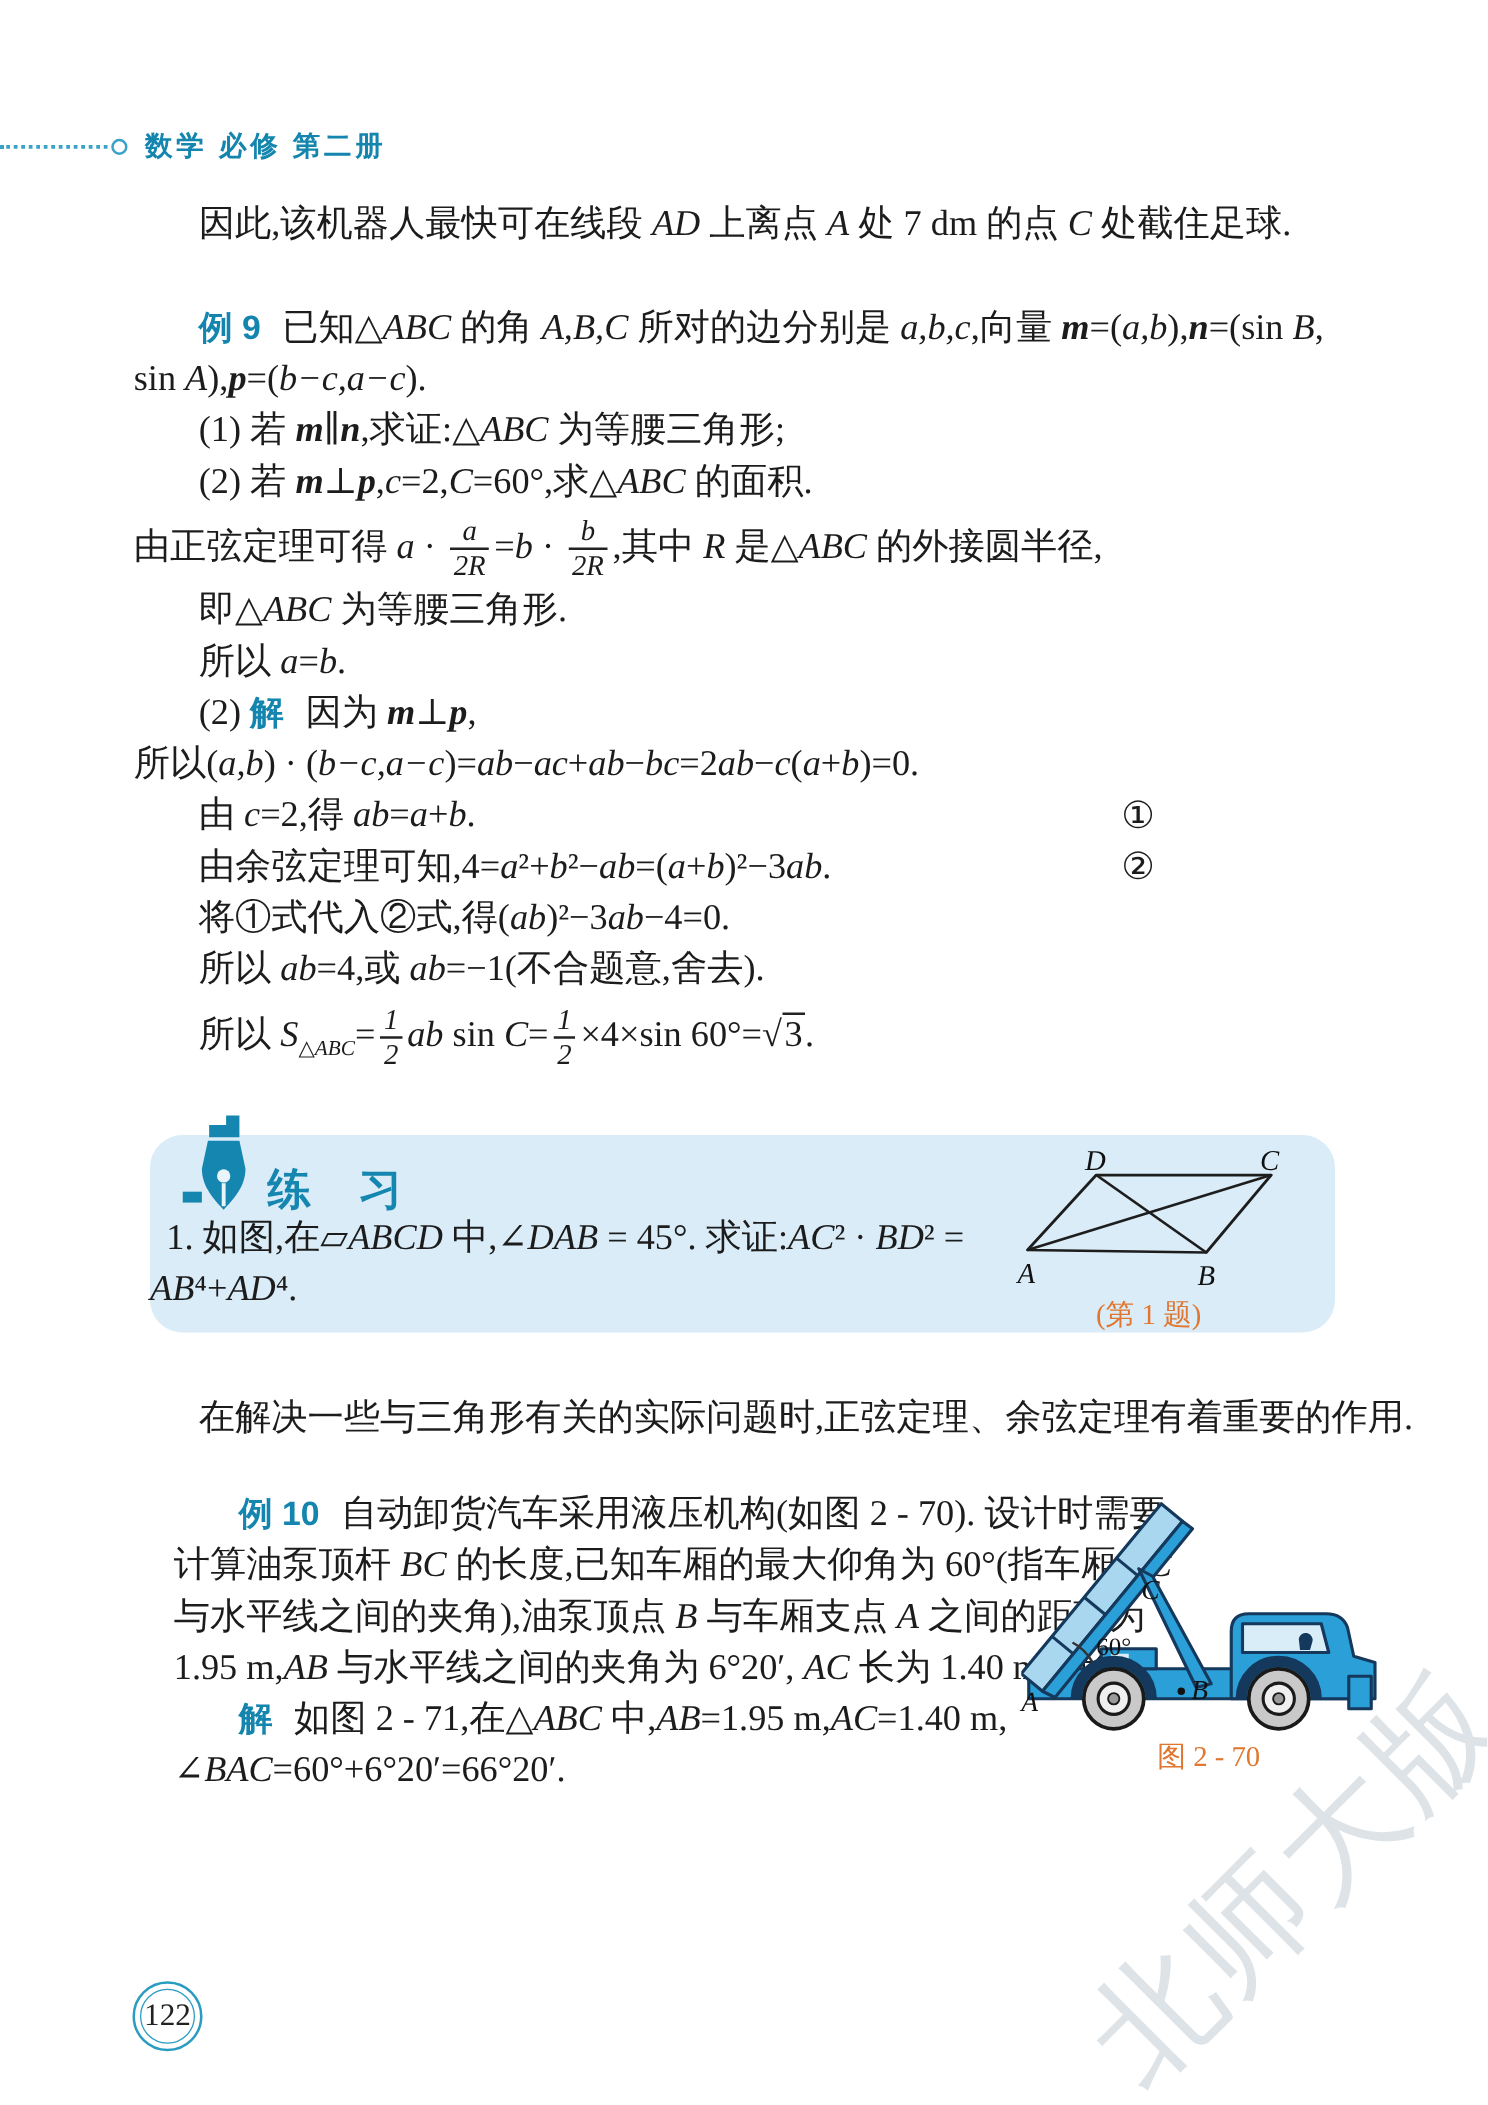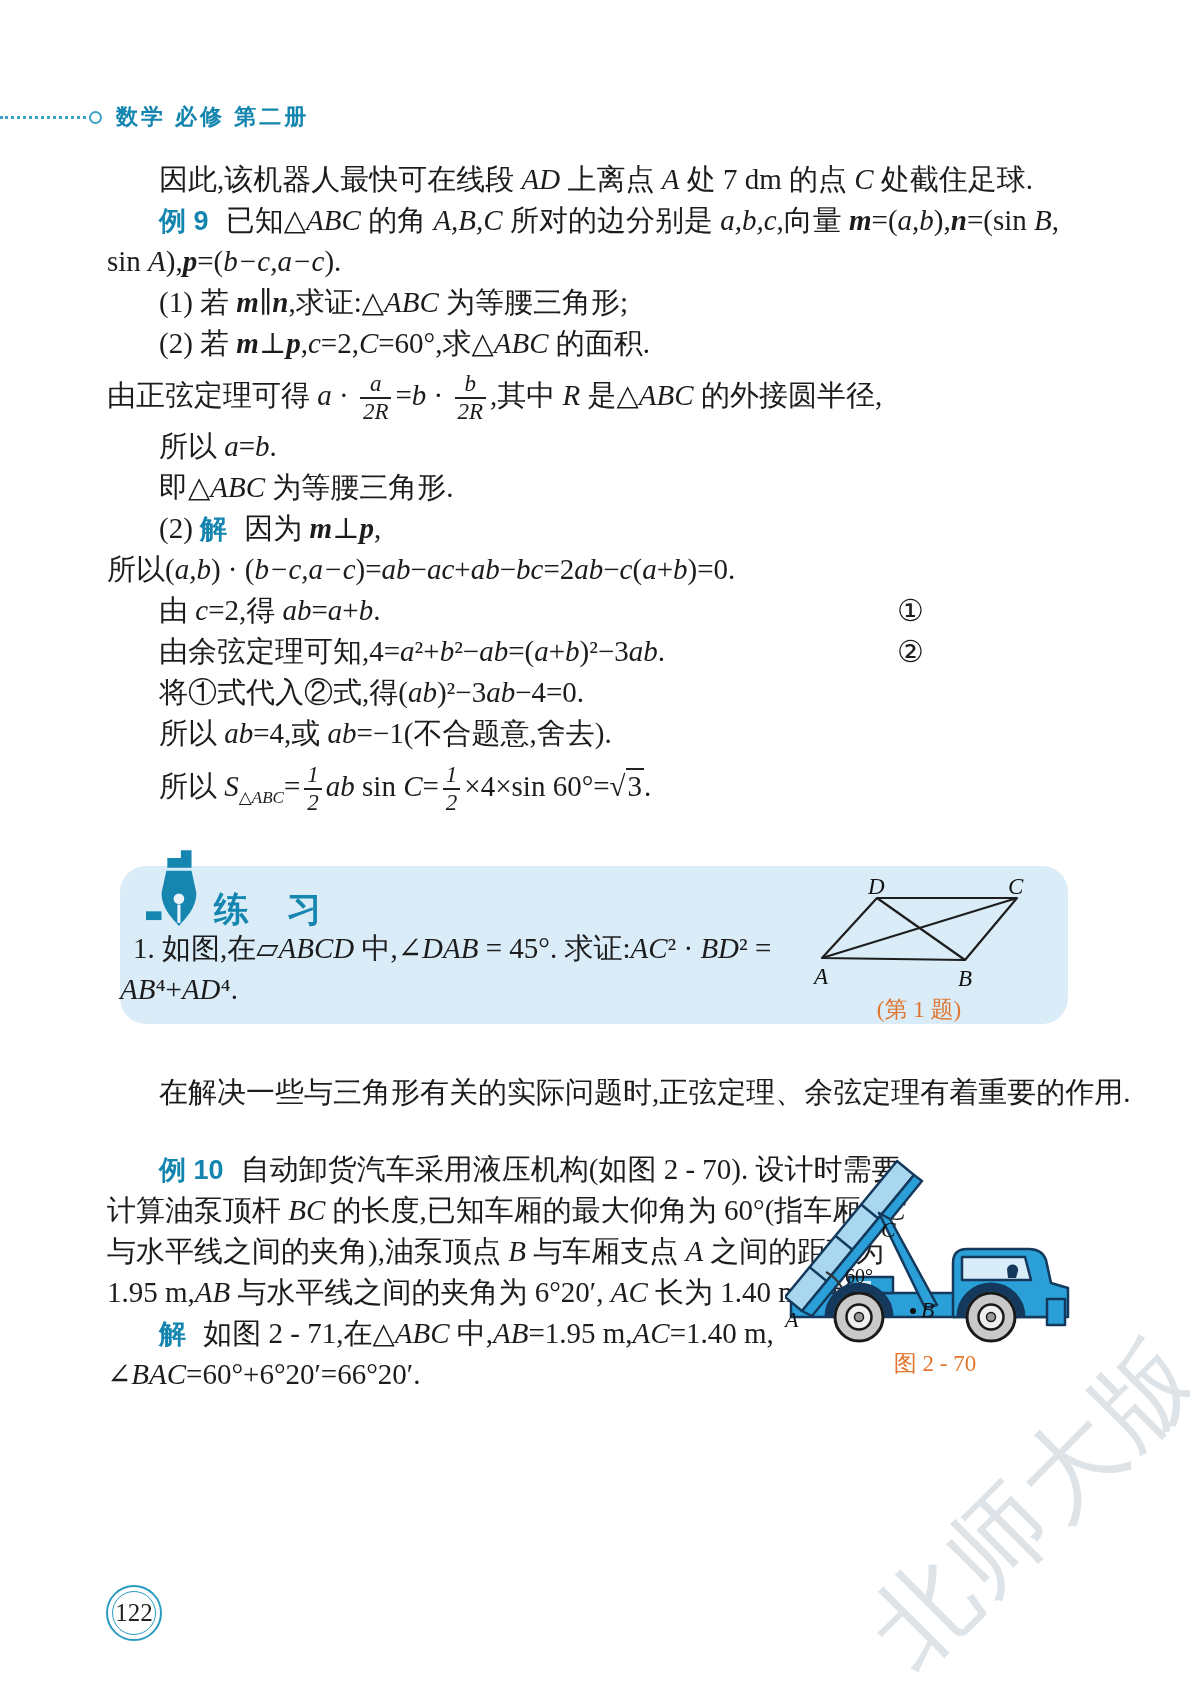--- a/index.html
+++ b/index.html
@@ -21,36 +21,36 @@
   .vb{font-style:italic;font-weight:bold;}
   .lb{color:#1485ae;font-weight:bold;font-size:27px;margin-right:10px;
       font-family:"Liberation Sans","DejaVu Sans",sans-serif;}
   .sub{font-size:17px;font-style:italic;vertical-align:-7px;letter-spacing:0;}
   .frac{display:inline-flex;flex-direction:column;align-items:center;vertical-align:middle;
         font-size:23px;line-height:1.15;font-style:italic;margin:0 4px;}
   .frac .den{border-top:2px solid #222;padding:0 3px;}
   .frac .num{padding:0 3px;}
   .sqrt .rad{border-top:2.5px solid #222;padding:0 2px;}
   .circ{position:absolute;left:790px;top:0;font-size:30px;font-style:normal;}
-  .ex9{}
+  .ex9{margin-top:42px;}
   
   .exbox{position:relative;margin-top:48px;margin-left:13px;width:948px;height:158px;
          background:#daecf8;border-radius:26px;}
   .pen{position:absolute;left:26px;top:-16px;width:62px;height:82px;}
   .extitle{position:absolute;left:94px;top:20px;color:#1586af;font-weight:bold;font-size:35px;
            letter-spacing:14px;font-family:"Liberation Sans","DejaVu Sans",sans-serif;}
   .exlines{position:absolute;left:0;top:62px;width:700px;}
   .exlines .line.exind{padding-left:13px;}
   .pgram{position:absolute;left:688px;top:22px;width:222px;height:92px;}
   .plabel{position:absolute;font-style:italic;font-size:23px;color:#111;}
   .pcaption{position:absolute;left:688px;top:128px;width:222px;text-align:center;
             color:#e0762f;font-size:23px;}
   .bridge{margin-top:48px;}
   
-  .ex10{position:relative;margin-top:36px;}
+  .ex10{position:relative;margin-top:36px;margin-left:32px;}
   .truckfig{position:absolute;left:678px;top:10px;width:300px;}
   .truck{display:block;width:300px;height:185px;}
   .tlabel{position:absolute;font-style:italic;font-size:22px;color:#111;}
   .tangle{position:absolute;font-style:normal;font-size:20px;color:#111;}
   .tcaption{margin-top:4px;width:300px;text-align:center;color:#e0762f;font-size:23px;}
   
   .pagenum{position:absolute;left:106px;top:1585px;width:52px;height:52px;border:2px solid #2a9cc0;
            border-radius:50%;display:flex;align-items:center;justify-content:center;z-index:2;}
   .pn-inner{width:42px;height:42px;border:1.5px solid #2a9cc0;border-radius:50%;display:flex;
             align-items:center;justify-content:center;font-size:25px;color:#222;}
@@ -77,22 +77,22 @@
     <div>
         <p class="line ind"><span>因此,该机器人最快可在线段 </span><span class="mi">AD</span><span> 上离点 </span><span class="mi">A</span><span> 处 7 dm 的点 </span><span class="mi">C</span><span> 处截住足球.</span></p>
       </div>
 
     <div class="ex9">
         <p class="line ind"><span class="lb">例 9</span><span> 已知△</span><span class="mi">ABC</span><span> 的角 </span><span class="mi">A,B,C</span><span> 所对的边分别是 </span><span class="mi">a,b,c</span><span>,向量 </span><span class="vb">m</span><span>=(</span><span class="mi">a,b</span><span>),</span><span class="vb">n</span><span>=(sin </span><span class="mi">B</span><span>,</span></p>
         <p class="line "><span>sin </span><span class="mi">A</span><span>),</span><span class="vb">p</span><span>=(</span><span class="mi">b−c,a−c</span><span>).</span></p>
         <p class="line ind"><span>(1) 若 </span><span class="vb">m</span><span>∥</span><span class="vb">n</span><span>,求证:△</span><span class="mi">ABC</span><span> 为等腰三角形;</span></p>
         <p class="line ind"><span>(2) 若 </span><span class="vb">m</span><span>⊥</span><span class="vb">p</span><span>,</span><span class="mi">c</span><span>=2,</span><span class="mi">C</span><span>=60°,求△</span><span class="mi">ABC</span><span> 的面积.</span></p>
         <p class="line tall"><span>由正弦定理可得 </span><span class="mi">a</span><span> · </span><span class="frac"><span class="num">a</span><span class="den">2R</span></span><span>=</span><span class="mi">b</span><span> · </span><span class="frac"><span class="num">b</span><span class="den">2R</span></span><span>,其中 </span><span class="mi">R</span><span> 是△</span><span class="mi">ABC</span><span> 的外接圆半径,</span></p>
+        <p class="line ind"><span>即△</span><span class="mi">ABC</span><span> 为等腰三角形.</span></p>
         <p class="line ind"><span>所以 </span><span class="mi">a</span><span>=</span><span class="mi">b</span><span>.</span></p>
-        <p class="line ind"><span>即△</span><span class="mi">ABC</span><span> 为等腰三角形.</span></p>
         <p class="line ind"><span>(2) </span><span class="lb">解</span><span> 因为 </span><span class="vb">m</span><span>⊥</span><span class="vb">p</span><span>,</span></p>
         <p class="line "><span>所以(</span><span class="mi">a,b</span><span>) · (</span><span class="mi">b−c,a−c</span><span>)=</span><span class="mi">ab</span><span>−</span><span class="mi">ac</span><span>+</span><span class="mi">ab</span><span>−</span><span class="mi">bc</span><span>=2</span><span class="mi">ab</span><span>−</span><span class="mi">c</span><span>(</span><span class="mi">a</span><span>+</span><span class="mi">b</span><span>)=0.</span></p>
         <p class="line ind"><span>由 </span><span class="mi">c</span><span>=2,得 </span><span class="mi">ab</span><span>=</span><span class="mi">a</span><span>+</span><span class="mi">b</span><span>.</span><span class="circ">①</span></p>
         <p class="line ind"><span>由余弦定理可知,4=</span><span class="mi">a</span><span>²+</span><span class="mi">b</span><span>²−</span><span class="mi">ab</span><span>=(</span><span class="mi">a</span><span>+</span><span class="mi">b</span><span>)²−3</span><span class="mi">ab</span><span>.</span><span class="circ">②</span></p>
         <p class="line ind"><span>将①式代入②式,得(</span><span class="mi">ab</span><span>)²−3</span><span class="mi">ab</span><span>−4=0.</span></p>
         <p class="line ind"><span>所以 </span><span class="mi">ab</span><span>=4,或 </span><span class="mi">ab</span><span>=−1(不合题意,舍去).</span></p>
         <p class="line ind tall2"><span>所以 </span><span class="mi">S</span><span class="sub">△ABC</span><span>=</span><span class="frac"><span class="num">1</span><span class="den">2</span></span><span class="mi">ab</span><span> sin </span><span class="mi">C</span><span>=</span><span class="frac"><span class="num">1</span><span class="den">2</span></span><span>×4×sin 60°=</span><span class="sqrt">√<span class="rad">3</span></span><span>.</span></p>
       </div>
 
     <div class="exbox">

